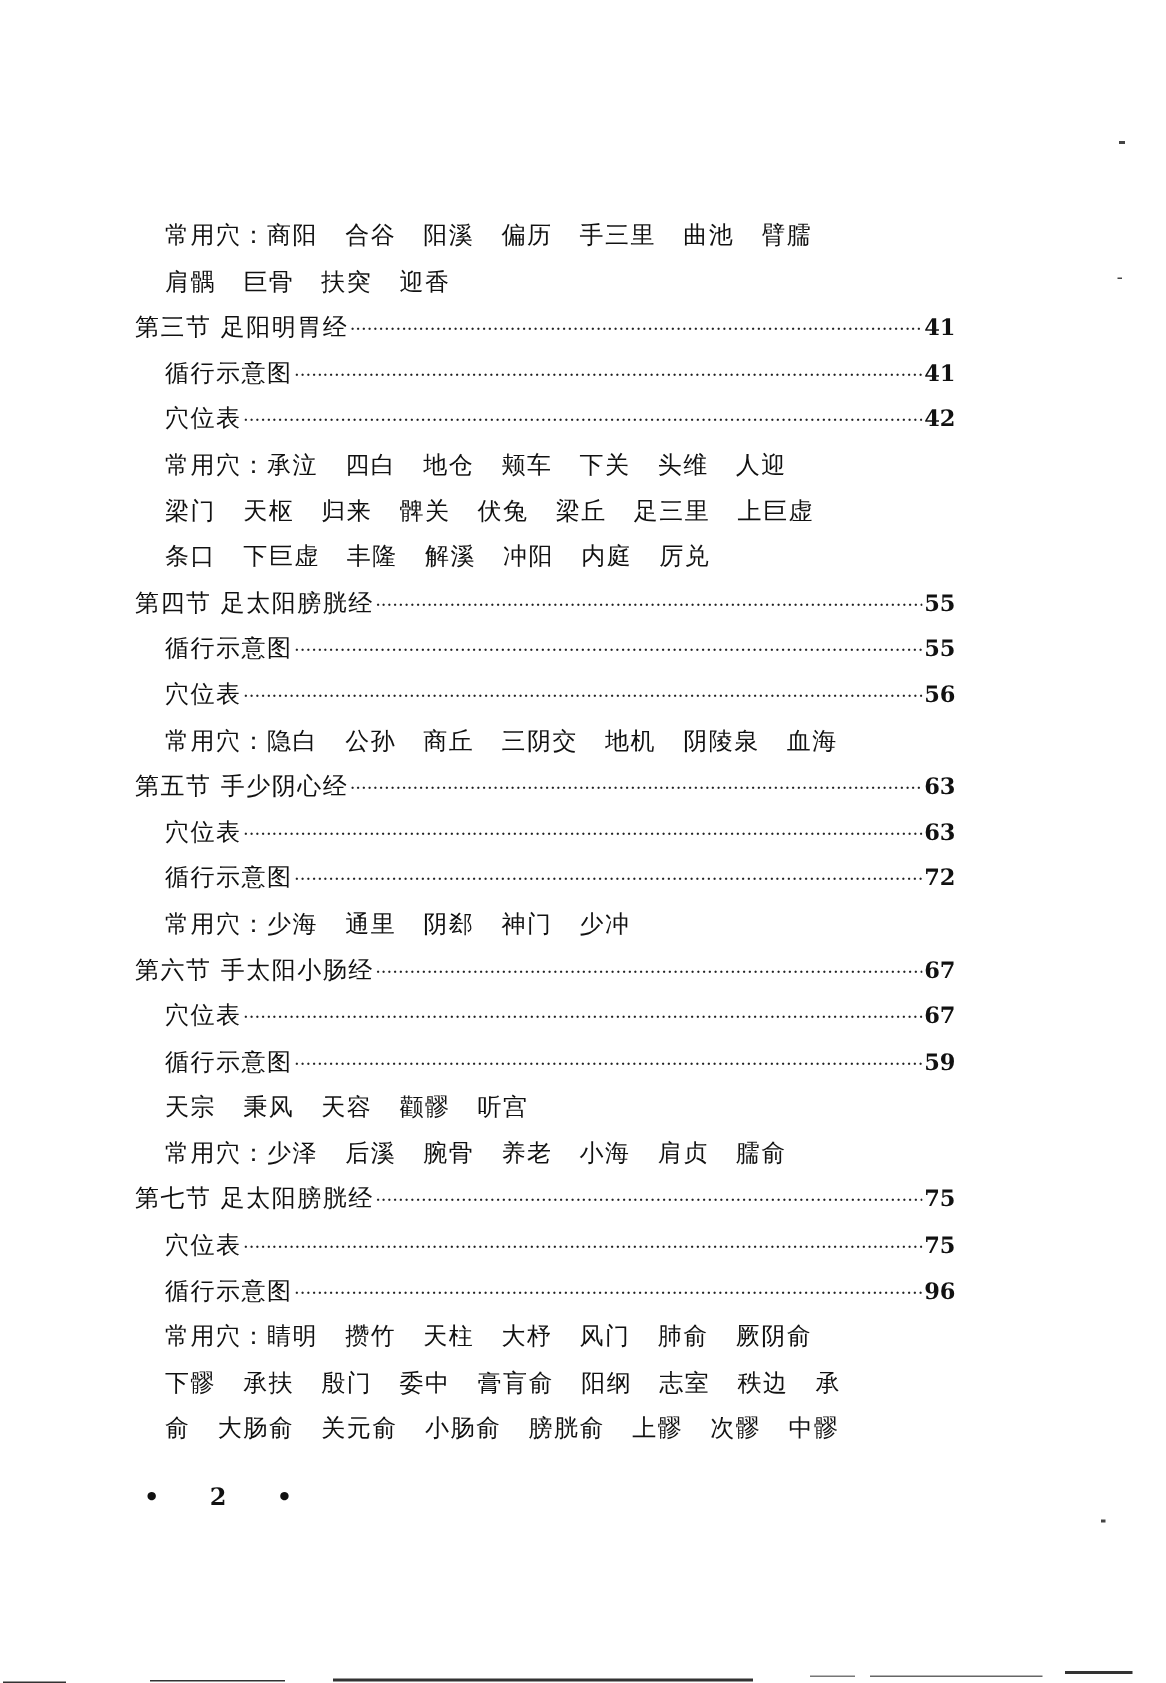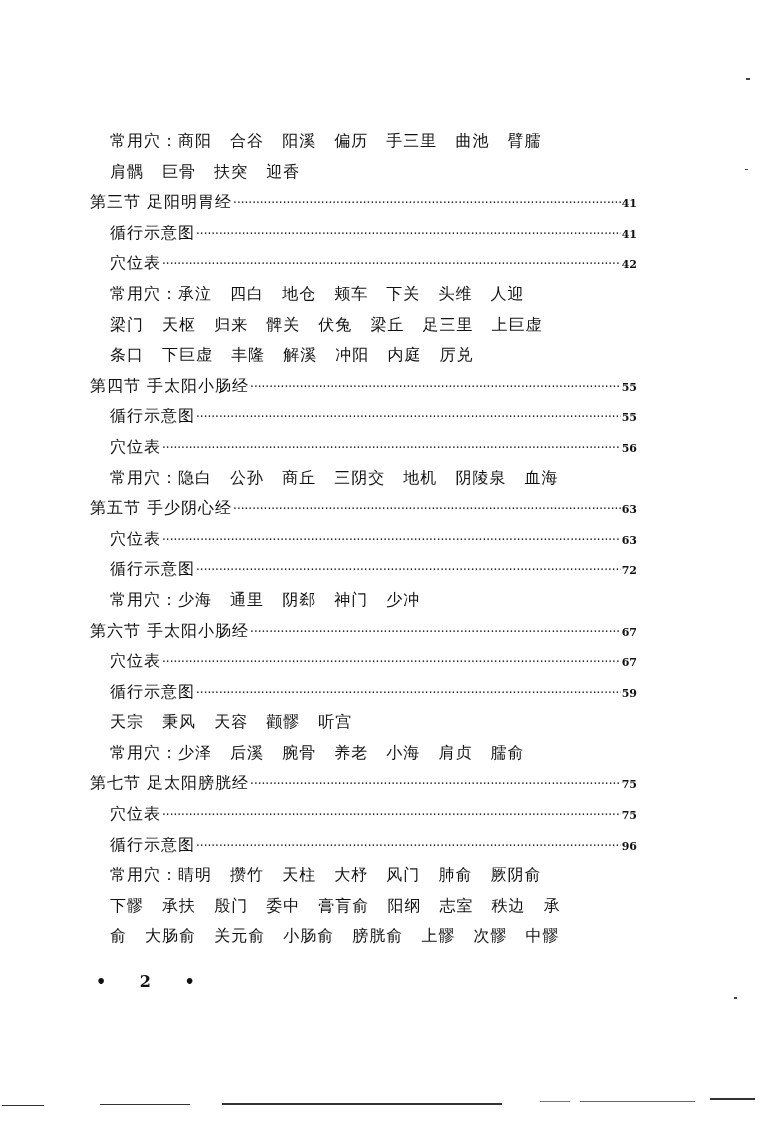--- a/index.html
+++ b/index.html
@@ -1,26 +1,26 @@
 <!DOCTYPE html>
 <html><head>
 <meta charset="utf-8">
 <style>
   html, body { margin: 0; padding: 0; background: #ffffff; }
   body { width: 777px; height: 1122px; position: relative; overflow: hidden;
          font-family: "DejaVu Serif", "Liberation Serif", serif; color: #111; }
-  .page { position: absolute; left: 0; top: 0; width: 777px; height: 806px; }
+  .page { position: absolute; left: 0; top: 16px; width: 777px; height: 806px; }
   .toc { position: absolute; left: 90px; top: 126px; width: 547px; }
   .line { height: 30.6px; line-height: 30.6px; font-size: 16px; white-space: nowrap; position: relative; letter-spacing: 1px; }
   .line.indent { padding-left: 20px; }
   .entry { display: flex; align-items: baseline; justify-content: flex-end; }
   .entry .label { flex: 0 0 auto; }
   .entry .leader { flex: 1 1 auto; overflow: hidden; color: #222; letter-spacing: 0px; font-size: 12px; margin: 0 1px; }
   .entry .leader::before { content: "··································································································································"; }
-  .entry .pg { flex: 0 0 auto; font-weight: bold; font-family: "DejaVu Serif", serif; font-size: 11px; letter-spacing: 0; }
+  .entry .pg { flex: 0 0 auto; font-weight: bold; font-family: "DejaVu Serif", serif; font-size: 15px; letter-spacing: 0; }
   .acu { word-spacing: 12px; }
   .pagenum { position: absolute; left: 96px; top: 972px; font-size: 16px; font-weight: bold; letter-spacing: 14px; }
   .scan-line { position: absolute; height: 1px; background: #333; }
   .speck { position: absolute; background: #444; }
 </style>
 </head>
 <body>
 
 <div class="page">
   <div class="toc">
@@ -40,21 +40,21 @@
     <div class="line indent entry">
       <span class="label">穴位表</span>
       <span class="leader"></span>
       <span class="pg">42</span>
     </div>
     <div class="line indent acu">常用穴：承泣  四白  地仓  颊车  下关  头维  人迎</div>
     <div class="line indent acu">梁门  天枢  归来  髀关  伏兔  梁丘  足三里  上巨虚</div>
     <div class="line indent acu">条口  下巨虚  丰隆  解溪  冲阳  内庭  厉兑</div>
 
     <div class="line entry">
-      <span class="label">第四节  手太阳小肠经</span>
+      <span class="label">第四节  足太阳膀胱经</span>
       <span class="leader"></span>
       <span class="pg">55</span>
     </div>
     <div class="line indent entry">
       <span class="label">循行示意图</span>
       <span class="leader"></span>
       <span class="pg">55</span>
     </div>
     <div class="line indent entry">
       <span class="label">穴位表</span>

